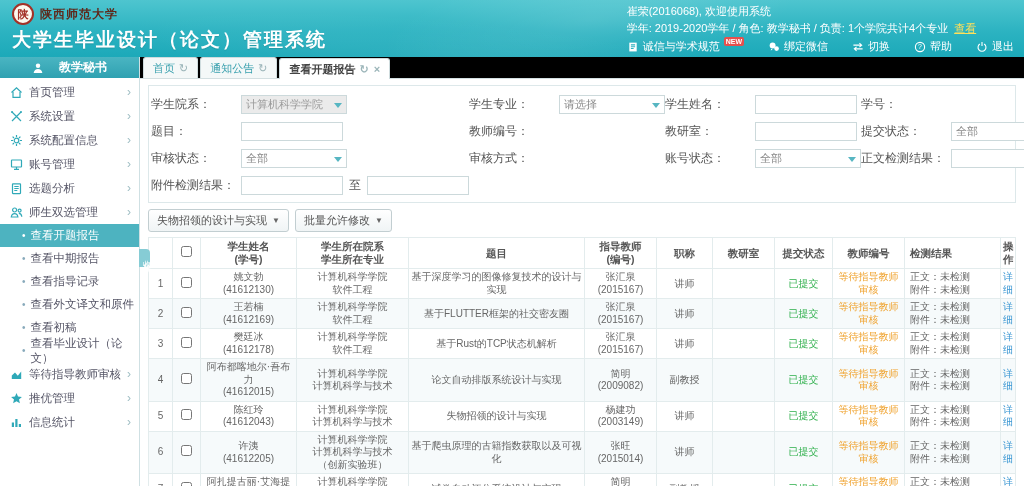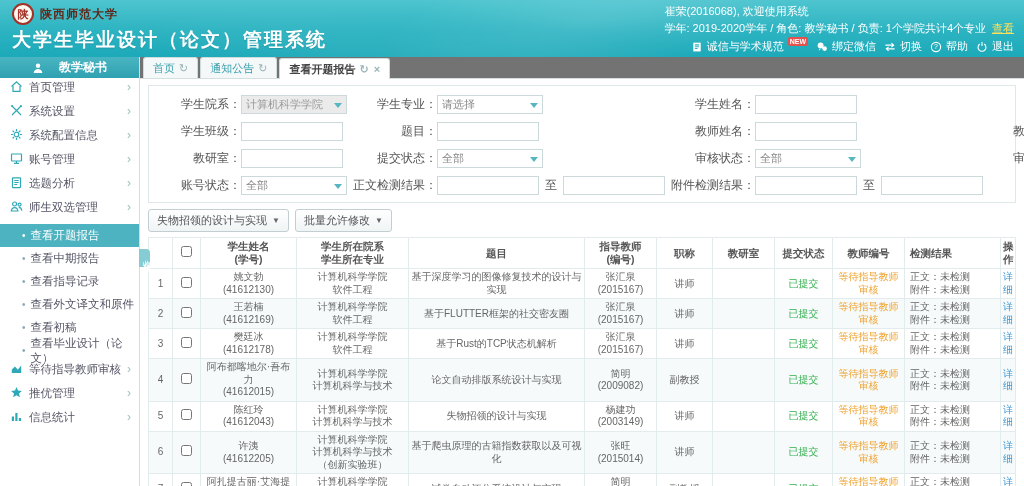--- a/index.html
+++ b/index.html
@@ -13,62 +13,62 @@
   .header::after{content:"";position:absolute;left:120px;top:20px;width:700px;height:90px;border-radius:50%;
     background:radial-gradient(ellipse at center,rgba(255,255,255,.08),rgba(255,255,255,0) 70%);transform:rotate(6deg)}
   .brand{position:absolute;left:12px;top:3px;z-index:2}
   .brand-top{display:flex;align-items:center;gap:6px}
   .logo{width:22px;height:22px;border-radius:50%;background:#fdf8ef;border:2px solid #a33127;color:#a33127;
     display:flex;align-items:center;justify-content:center;font-size:11px;font-weight:bold}
   .univ{font-size:12px;font-weight:bold;color:#5d2a1d;letter-spacing:1px}
   .sys-title{margin-top:2px;font-size:19px;font-weight:bold;color:#fff;letter-spacing:2px;text-shadow:0 1px 1px rgba(0,0,0,.12)}
   .header-right{position:absolute;right:10px;top:3px;text-align:left;color:#fff;font-size:11px;line-height:17px;z-index:3}
   .hr-meta .hl{color:#ffe059;text-decoration:underline;margin-left:6px;cursor:pointer}
-  .hr-nav{display:flex;justify-content:flex-end;align-items:center;gap:8px;margin-top:1px}
+  .hr-nav{display:flex;justify-content:flex-end;align-items:center;gap:24px;margin-top:1px}
   .hr-item{display:flex;align-items:center;gap:4px;cursor:pointer;position:relative}
   .hr-item svg{width:12px;height:12px}
   .badge{background:#e6504d;color:#fff;font-size:7px;font-weight:bold;border-radius:2px;padding:0 2px;line-height:9px;
     position:relative;top:-5px}
 
   
   .main{display:flex;height:429px}
 
   
   .sidebar{width:140px;background:#fff;border-right:1px solid #cfe0e3;position:relative;flex-shrink:0}
   .sb-header{height:21px;background:linear-gradient(180deg,#4ab5c2,#2fa1b1);color:#fff;display:flex;align-items:center;
     justify-content:center;gap:15px;font-size:12px;font-weight:bold}
   .sb-header svg{width:12px;height:12px}
   .menu{padding-top:2px}
-  .menu-item{display:flex;height:24px;padding:0 8px 0 10px;cursor:pointer;color:#556}
+  .menu-item{display:flex;align-items:center;height:24px;padding:0 8px 0 10px;cursor:pointer;color:#556}
   .menu-item .mi-icon{width:13px;height:13px;color:#2fa9b8;margin-right:6px;flex-shrink:0}
   .menu-item .mi-icon svg{width:13px;height:13px;display:block}
   .menu-item .lbl{flex:1;font-size:11.5px;white-space:nowrap;overflow:hidden}
   .menu-item .chev{color:#9fbec4;font-size:12px}
   .menu-item .chev.open{transform:rotate(90deg)}
   .submenu-item{display:flex;align-items:center;height:23px;padding-left:22px;font-size:11.5px;color:#556;cursor:pointer}
   .submenu-item .dot{font-size:10px;margin-right:5px;color:#8ab}
   .submenu-item.active{background:#4db3c0;color:#fff}
   .submenu-item.active .dot{color:#fff}
   .collapse-tab{position:absolute;right:-11px;top:192px;width:11px;background:#86ccd5;color:#fff;font-size:8px;
     padding:5px 1px;border-radius:0 4px 4px 0;writing-mode:vertical-lr;text-align:center;letter-spacing:2px;z-index:6;cursor:pointer}
 
   
   .content{flex:1;display:flex;flex-direction:column;overflow:hidden;background:#fff}
-  .tabbar{height:22px;background:#737373;border-bottom:1px solid #d3dfe1;display:flex;align-items:flex-end;padding-left:3px;gap:2px;flex-shrink:0}
+  .tabbar{height:22px;background:#000000;border-bottom:1px solid #d3dfe1;display:flex;align-items:flex-end;padding-left:3px;gap:2px;flex-shrink:0}
   .tab{display:flex;align-items:center;gap:4px;font-size:11px;padding:3px 9px 3px 9px;border:1px solid #cfdcde;border-bottom:none;
     background:#f4f8f8;color:#39a0ae;border-radius:3px 3px 0 0;cursor:pointer;height:21px}
   .tab .ref{color:#9ab4b8;font-size:11px}
   .tab .cls{color:#9ab4b8;font-size:11px;margin-left:1px}
   .tab.active{background:#fff;color:#444;font-weight:bold;position:relative;top:1px}
 
   
   .filter-panel{margin:6px 8px 0 8px;border:1px solid #dde8ea;padding:8px 2px 7px 2px;flex-shrink:0}
   .filter-grid{display:grid;grid-template-columns:repeat(4,1fr);row-gap:7px}
   .field{display:flex;align-items:center;font-size:12px;color:#555;height:20px}
-  .field label{width:90px;text-align:right;flex-shrink:0;white-space:nowrap}
+  .field label{width:90px;flex-shrink:0;white-space:nowrap}
   .field input[type=text]{width:102px;height:19px;border:1px solid #ccd9db;outline:none;padding:0 3px;font-size:11px}
   .sel{width:106px;height:19px;border:1px solid #ccd9db;background:#fff;display:flex;align-items:center;
     padding:0 14px 0 4px;font-size:11px;color:#888;position:relative;cursor:pointer}
   .sel .caret{position:absolute;right:4px;top:7px;width:0;height:0;border-left:4px solid transparent;
     border-right:4px solid transparent;border-top:5px solid #57b6c2}
   .sel.disabled{background:#ebebeb;color:#9a9a9a;cursor:default}
   .range input{width:44px;height:19px;border:1px solid #ccd9db;padding:0 3px;font-size:11px}
   .range .to{margin:0 6px}
 
   
@@ -323,29 +323,21 @@
             </div>
           </div>
           <div class="field">
             <label>学生姓名：</label>
             <input type="text" style="">
           </div>
           <div class="field">
             <label>学号：</label>
           </div>
           <div class="field">
-            <label>学生班级：</label>
-            <input type="text" style="">
-          </div>
-          <div class="field">
             <label>题目：</label>
-            <input type="text" style="">
-          </div>
-          <div class="field">
-            <label>教师姓名：</label>
             <input type="text" style="">
           </div>
           <div class="field">
             <label>教师编号：</label>
           </div>
           <div class="field">
             <label>教研室：</label>
             <input type="text" style="">
           </div>
           <div class="field">

